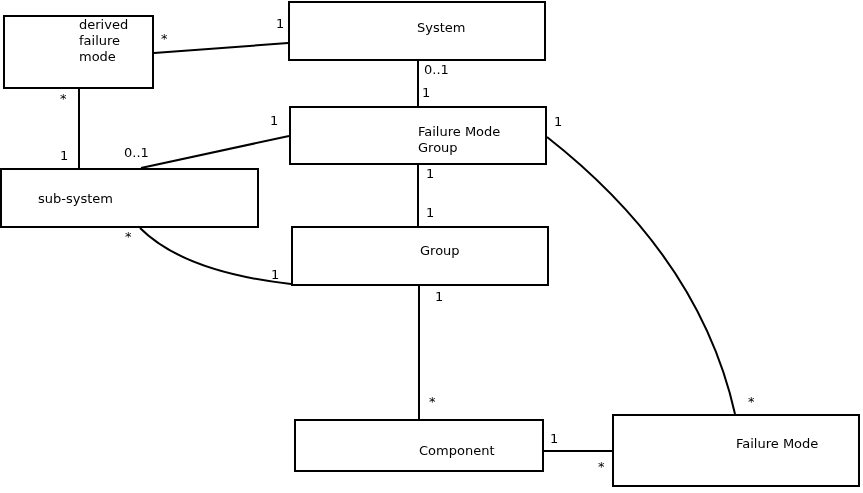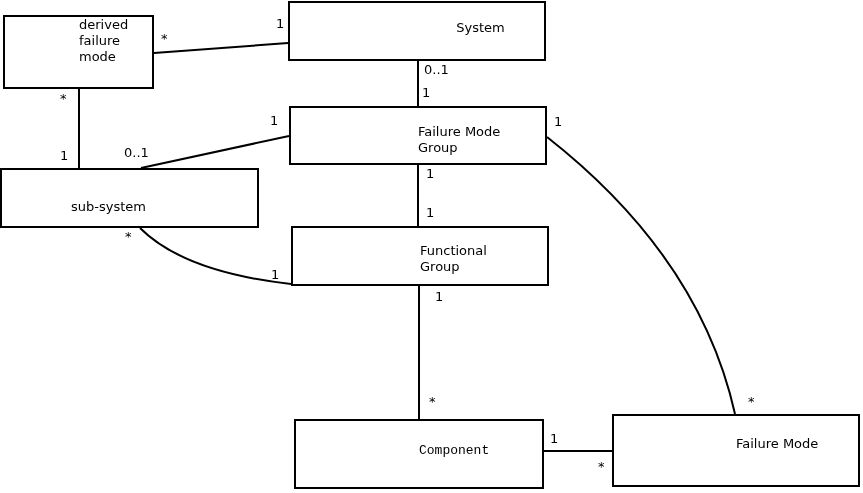--- a/index.html
+++ b/index.html
@@ -54,32 +54,32 @@
       <path d="M419,286 L419,419" class="connector" stroke="#000000"></path>
       <path d="M544,451 L612,451" class="connector" stroke="#000000"></path>
       <path d="M547,137 Q700,257 735,414" class="connector" stroke="#000000"></path>
       <path d="M140,228 C170,258 220,276 291,284" class="connector" stroke="#000000"></path>
     </svg>
   <div id="entity-layer">
       <div class="entity" style="left: 3px; top: 15px; width: 151px; height: 74px;">
         <div class="entity-text" style="padding-left: 74px; "><div>derived</div><div>failure</div><div>mode</div></div>
       </div>
       <div class="entity" style="left: 288px; top: 1px; width: 258px; height: 60px;">
-        <div class="entity-text" style="padding-left: 127px; padding-top: 17px; text-align: center;"><div>System</div></div>
+        <div class="entity-text" style="padding-left: 127px; padding-top: 17px;"><div>System</div></div>
       </div>
       <div class="entity" style="left: 289px; top: 106px; width: 258px; height: 59px;">
         <div class="entity-text" style="padding-left: 127px; padding-top: 16px;"><div>Failure Mode</div><div>Group</div></div>
       </div>
       <div class="entity" style="left: 0px; top: 168px; width: 259px; height: 60px;">
-        <div class="entity-text" style="padding-left: 69px; padding-top: 21px; margin-top: 8px;"><div>sub-system</div></div>
+        <div class="entity-text" style="padding-left: 36px; padding-top: 21px;"><div>sub-system</div></div>
       </div>
       <div class="entity" style="left: 291px; top: 226px; width: 258px; height: 60px;">
-        <div class="entity-text" style="padding-left: 127px; padding-top: 15px;"><div>Functional</div><div>Group</div></div>
+        <div class="entity-text" style="padding-left: 127px; padding-top: 15px;"><div>Group</div></div>
       </div>
-      <div class="entity" style="left: 294px; top: 419px; width: 250px; height: 70px; font-family: Liberation Mono, monospace;">
+      <div class="entity" style="left: 294px; top: 419px; width: 250px; height: 53px;">
         <div class="entity-text" style="padding-left: 123px; padding-top: 22px;"><div>Component</div></div>
       </div>
       <div class="entity" style="left: 612px; top: 414px; width: 248px; height: 73px;">
         <div class="entity-text" style="padding-left: 122px; padding-top: 20px;"><div>Failure Mode</div></div>
       </div>
     </div>
   <div id="label-layer">
       <span class="mult-label" style="left: 161px; top: 31px;">*</span>
       <span class="mult-label" style="left: 276px; top: 16px;">1</span>
       <span class="mult-label" style="left: 60px; top: 91px;">*</span>

